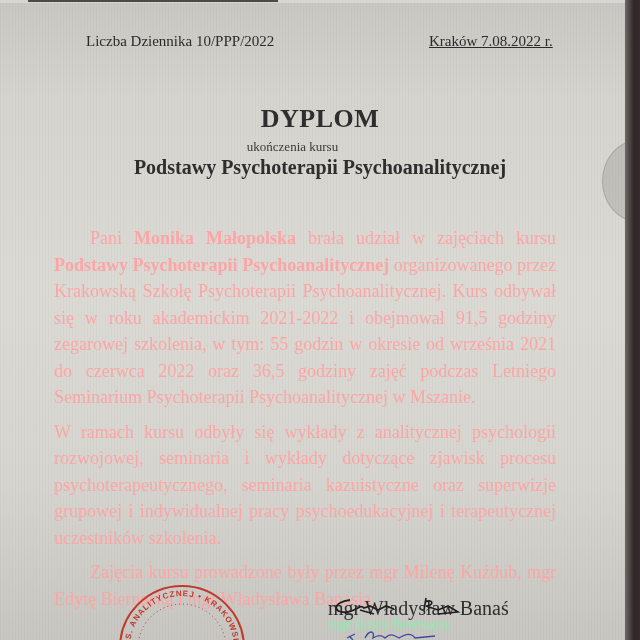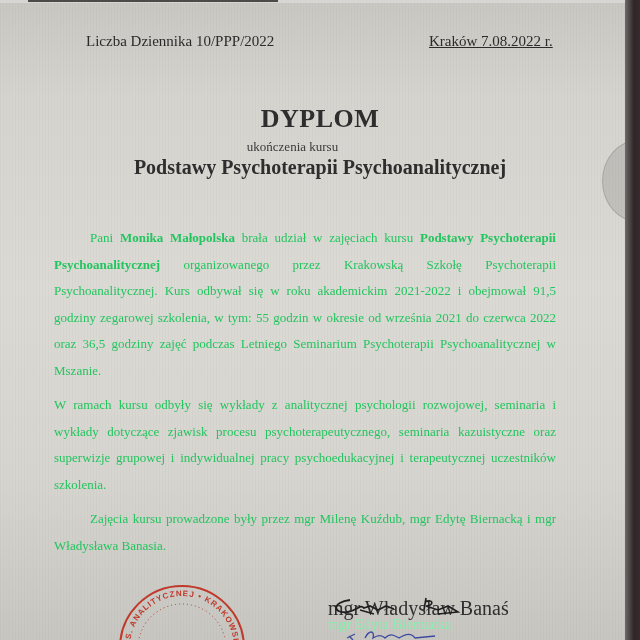--- a/index.html
+++ b/index.html
@@ -44,21 +44,21 @@
     .subtitle {
       position: absolute; left: 0; width: 585px; top: 139px; text-align: center;
       font-size: 13px; color: #3a3a3a;
     }
     .course {
       position: absolute; left: 0; width: 640px; top: 156px; text-align: center;
       font-size: 20px; font-weight: bold; color: #2e2e2e;
     }
     .body-text {
       position: absolute; left: 54px; width: 502px; top: 225px;
-      font-size: 13px; line-height: 26.5px; color: #22c55e; text-align: justify;
+      font-size: 18px; line-height: 26.5px; color: #fca5a5; text-align: justify;
     }
     .body-text p { margin: 0; text-indent: 36px; text-align-last: left; }
     .body-text p.noindent { text-indent: 0; }
     .body-text p + p { margin-top: 8px; }
     .body-text b { font-weight: bold; }
     .sig1 {
       position: absolute; left: 328px; top: 582px; font-size: 20px; color: #2f2f2f; margin-top: 15px;
     }
     .sig2 {
       position: absolute; left: 328px; top: 616px; font-size: 14.5px; color: #86efac;

